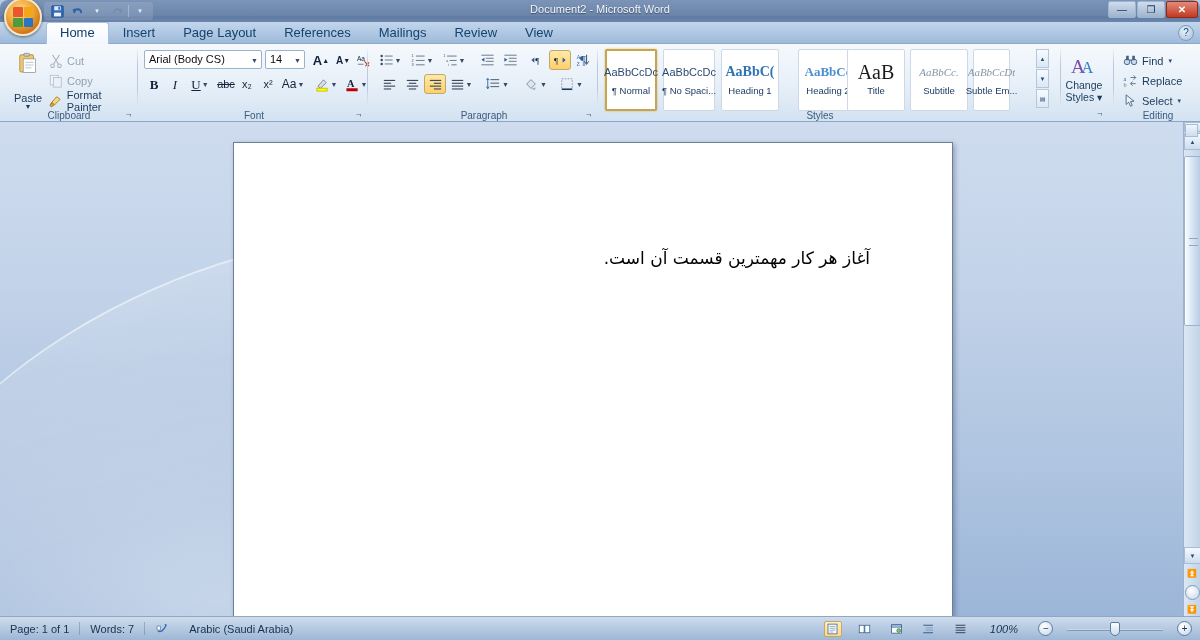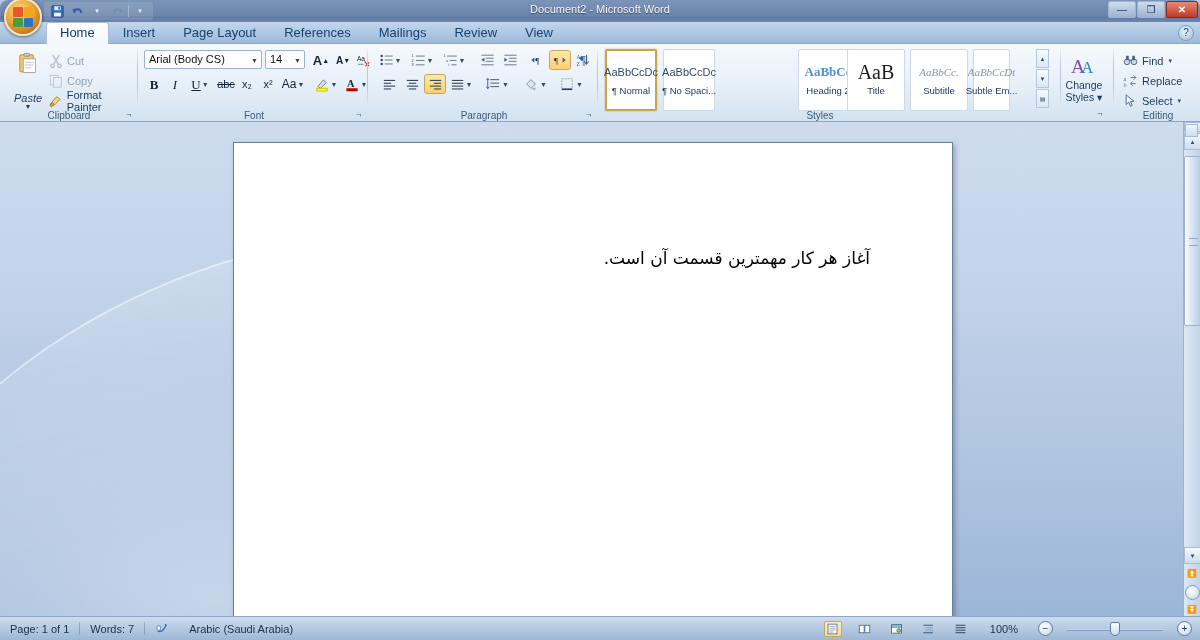--- a/index.html
+++ b/index.html
@@ -84,21 +84,21 @@
   .dlglaunch::after { content:"⌐"; font-size:9px; color:#4a6b92; position:absolute; left:1px; top:-2px; transform: scaleX(-1); }
 
   .btn { display:flex; align-items:center; justify-content:center; cursor:pointer;
     border:1px solid transparent; border-radius:3px; background:transparent; }
   .btn.on { border-color:#c0a868; background: linear-gradient(to bottom,#ffe9a8,#ffd06a); }
 
   
   .paste-btn { position:absolute; left:6px; top:4px; width:44px; height:62px;
     display:flex; flex-direction:column; align-items:center; justify-content:flex-start;
     cursor:pointer; border:1px solid transparent; border-radius:3px; padding-top:3px; }
-  .paste-lbl { font-size:11px; color:#1b3a5c; margin-top:18px;font-style:italic; }
+  .paste-lbl { font-size:11px; color:#1b3a5c; margin-top:18px; }
   .paste-arrow { font-size:7px; color:#1b3a5c; line-height:5px; }
   .clipitem { position:absolute; left:46px; height:18px; display:flex; align-items:center;
     gap:4px; padding:0 4px 0 2px; border:1px solid transparent; border-radius:3px; cursor:pointer; }
   .clipitem.dis { opacity:.45; cursor:default; }
   .clipitem .t { font-size:11px; color:#1b3a5c; }
 
   
   .fontname { position:absolute; left:4px; top:6px; width:118px; height:19px;
     background:#fff; border:1px solid #9bb2cc; border-radius:2px; font-size:11px;
     padding:2px 16px 0 4px; color:#101010; overflow:hidden; white-space:nowrap; cursor:text; }
@@ -185,21 +185,21 @@
 
   
   .statusbar {
     position:absolute; left:0; bottom:0; width:1200px; height:24px;
     background: linear-gradient(to bottom,#cfdcec,#9db7d6);
     border-top:1px solid #8ea7c6; display:flex; align-items:center;
   }
   .sitem { font-size:11px; color:#16324f; padding:0 9px; height:18px;
     display:flex; align-items:center; gap:5px; cursor:pointer; border:1px solid transparent; }
   .ssep { width:1px; height:13px; background: rgba(80,110,150,.4); }
-  .status-right { margin-left:auto; display:flex; align-items:center; gap:14px; padding-right:8px; }
+  .status-right { margin-left:auto; display:flex; align-items:center; gap:14px; padding-right:8px;font-style:italic; }
   .viewbtn { width:18px; height:16px; border:1px solid transparent; border-radius:2px;
     display:flex; align-items:center; justify-content:center; cursor:pointer; }
   .viewbtn.on { border-color:#c0a868; background: linear-gradient(to bottom,#ffefbe,#ffd889); }
   .zoomlbl { font-size:11px; color:#16324f; padding:0 6px; cursor:pointer; }
   .zoomtrack { position:relative; width:96px; height:16px; display:flex; align-items:center; }
   .zoomtrack .line { position:absolute; left:0; right:0; top:8px; height:2px;
     background:#7f9bbb; border-top:1px solid rgba(255,255,255,.6); }
   .zoomtrack .mid { position:absolute; left:47px; top:3px; width:1px; height:10px; background:#6f8cae; }
   .zhandle { position:absolute; left:43px; top:1px; width:10px; height:14px;
     background: linear-gradient(to bottom,#fbfdff,#cbdced); border:1px solid #5d7c9f;
@@ -537,20 +537,24 @@
 
     <div class="rgroup" style="left:600px; width:461px;">
       <div class="stylebox sel" style="left:5px;">
         <div class="sp" style="font-size:11px;">AaBbCcDc</div>
         <div class="sn"><span>¶</span> <span>Normal</span></div>
       </div>
       <div class="stylebox" style="left:63px;">
         <div class="sp" style="font-size:11px;">AaBbCcDc</div>
         <div class="sn"><span>¶</span> <span>No Spaci...</span></div>
       </div>
+      <div class="stylebox" style="left:121px; width:58px;">
+        <div class="sp" style="font-size:14px; color:#2e74b5; font-weight:bold; font-family:'Liberation Serif',serif;">AaBbC(</div>
+        <div class="sn">Heading 1</div>
+      </div>
       <div class="stylebox" style="left:198px; width:60px;">
         <div class="sp" style="font-size:13px; color:#4a8fd0; font-weight:bold; font-family:'Liberation Serif',serif;">AaBbCc</div>
         <div class="sn">Heading 2</div>
       </div>
       <div class="stylebox" style="left:310px; width:58px;">
         <div class="sp" style="font-size:11px; color:#8496a8; font-style:italic; font-family:'Liberation Serif',serif;">AaBbCc.</div>
         <div class="sn">Subtitle</div>
       </div>
       <div class="stylebox" style="left:247px; width:58px;">
         <div class="sp" style="font-size:20px; color:#1b1b1b; font-family:'Liberation Serif',serif;">AaB</div>

